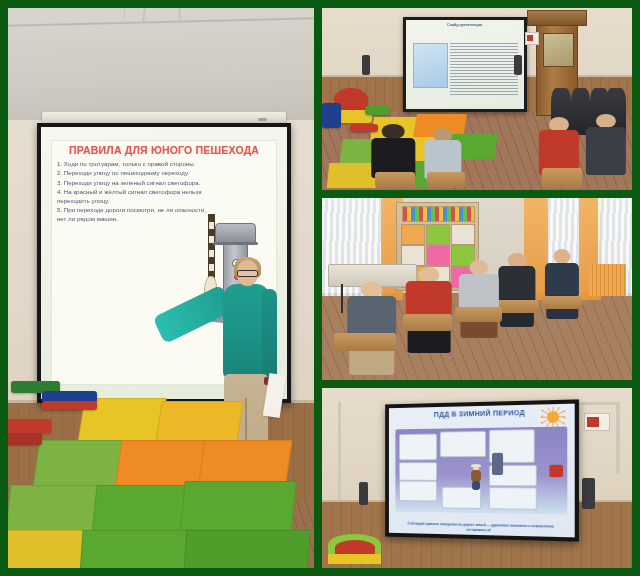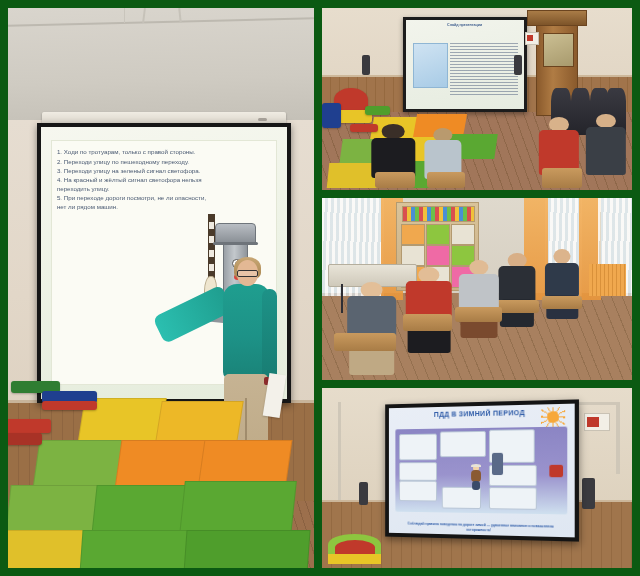--- a/index.html
+++ b/index.html
@@ -291,20 +291,21 @@
 
     <div class="wall-upper"></div>
     <div class="wall-lower"></div>
     <div class="floor-wood"></div>
 
     <div class="screen-housing"></div>
 
     <div class="screen-frame">
       <div class="slide">
         <div class="slide-inner">
+          <div class="slide-title">ПРАВИЛА ДЛЯ ЮНОГО ПЕШЕХОДА</div>
           <div class="slide-body">
             <div>1. Ходи по тротуарам, только с правой стороны.</div>
             <div>2. Переходи улицу по пешеходному переходу.</div>
             <div>3. Переходи улицу на зеленый сигнал светофора.</div>
             <div>4. На красный и жёлтый сигнал светофора нельзя переходить улицу.</div>
             <div>5. При переходе дороги посмотри, не ли опасности, нет ли рядом машин.</div>
           </div>
           <div class="tl-mascot">
             <div class="tl-pole"></div>
             <div class="tl-body">

